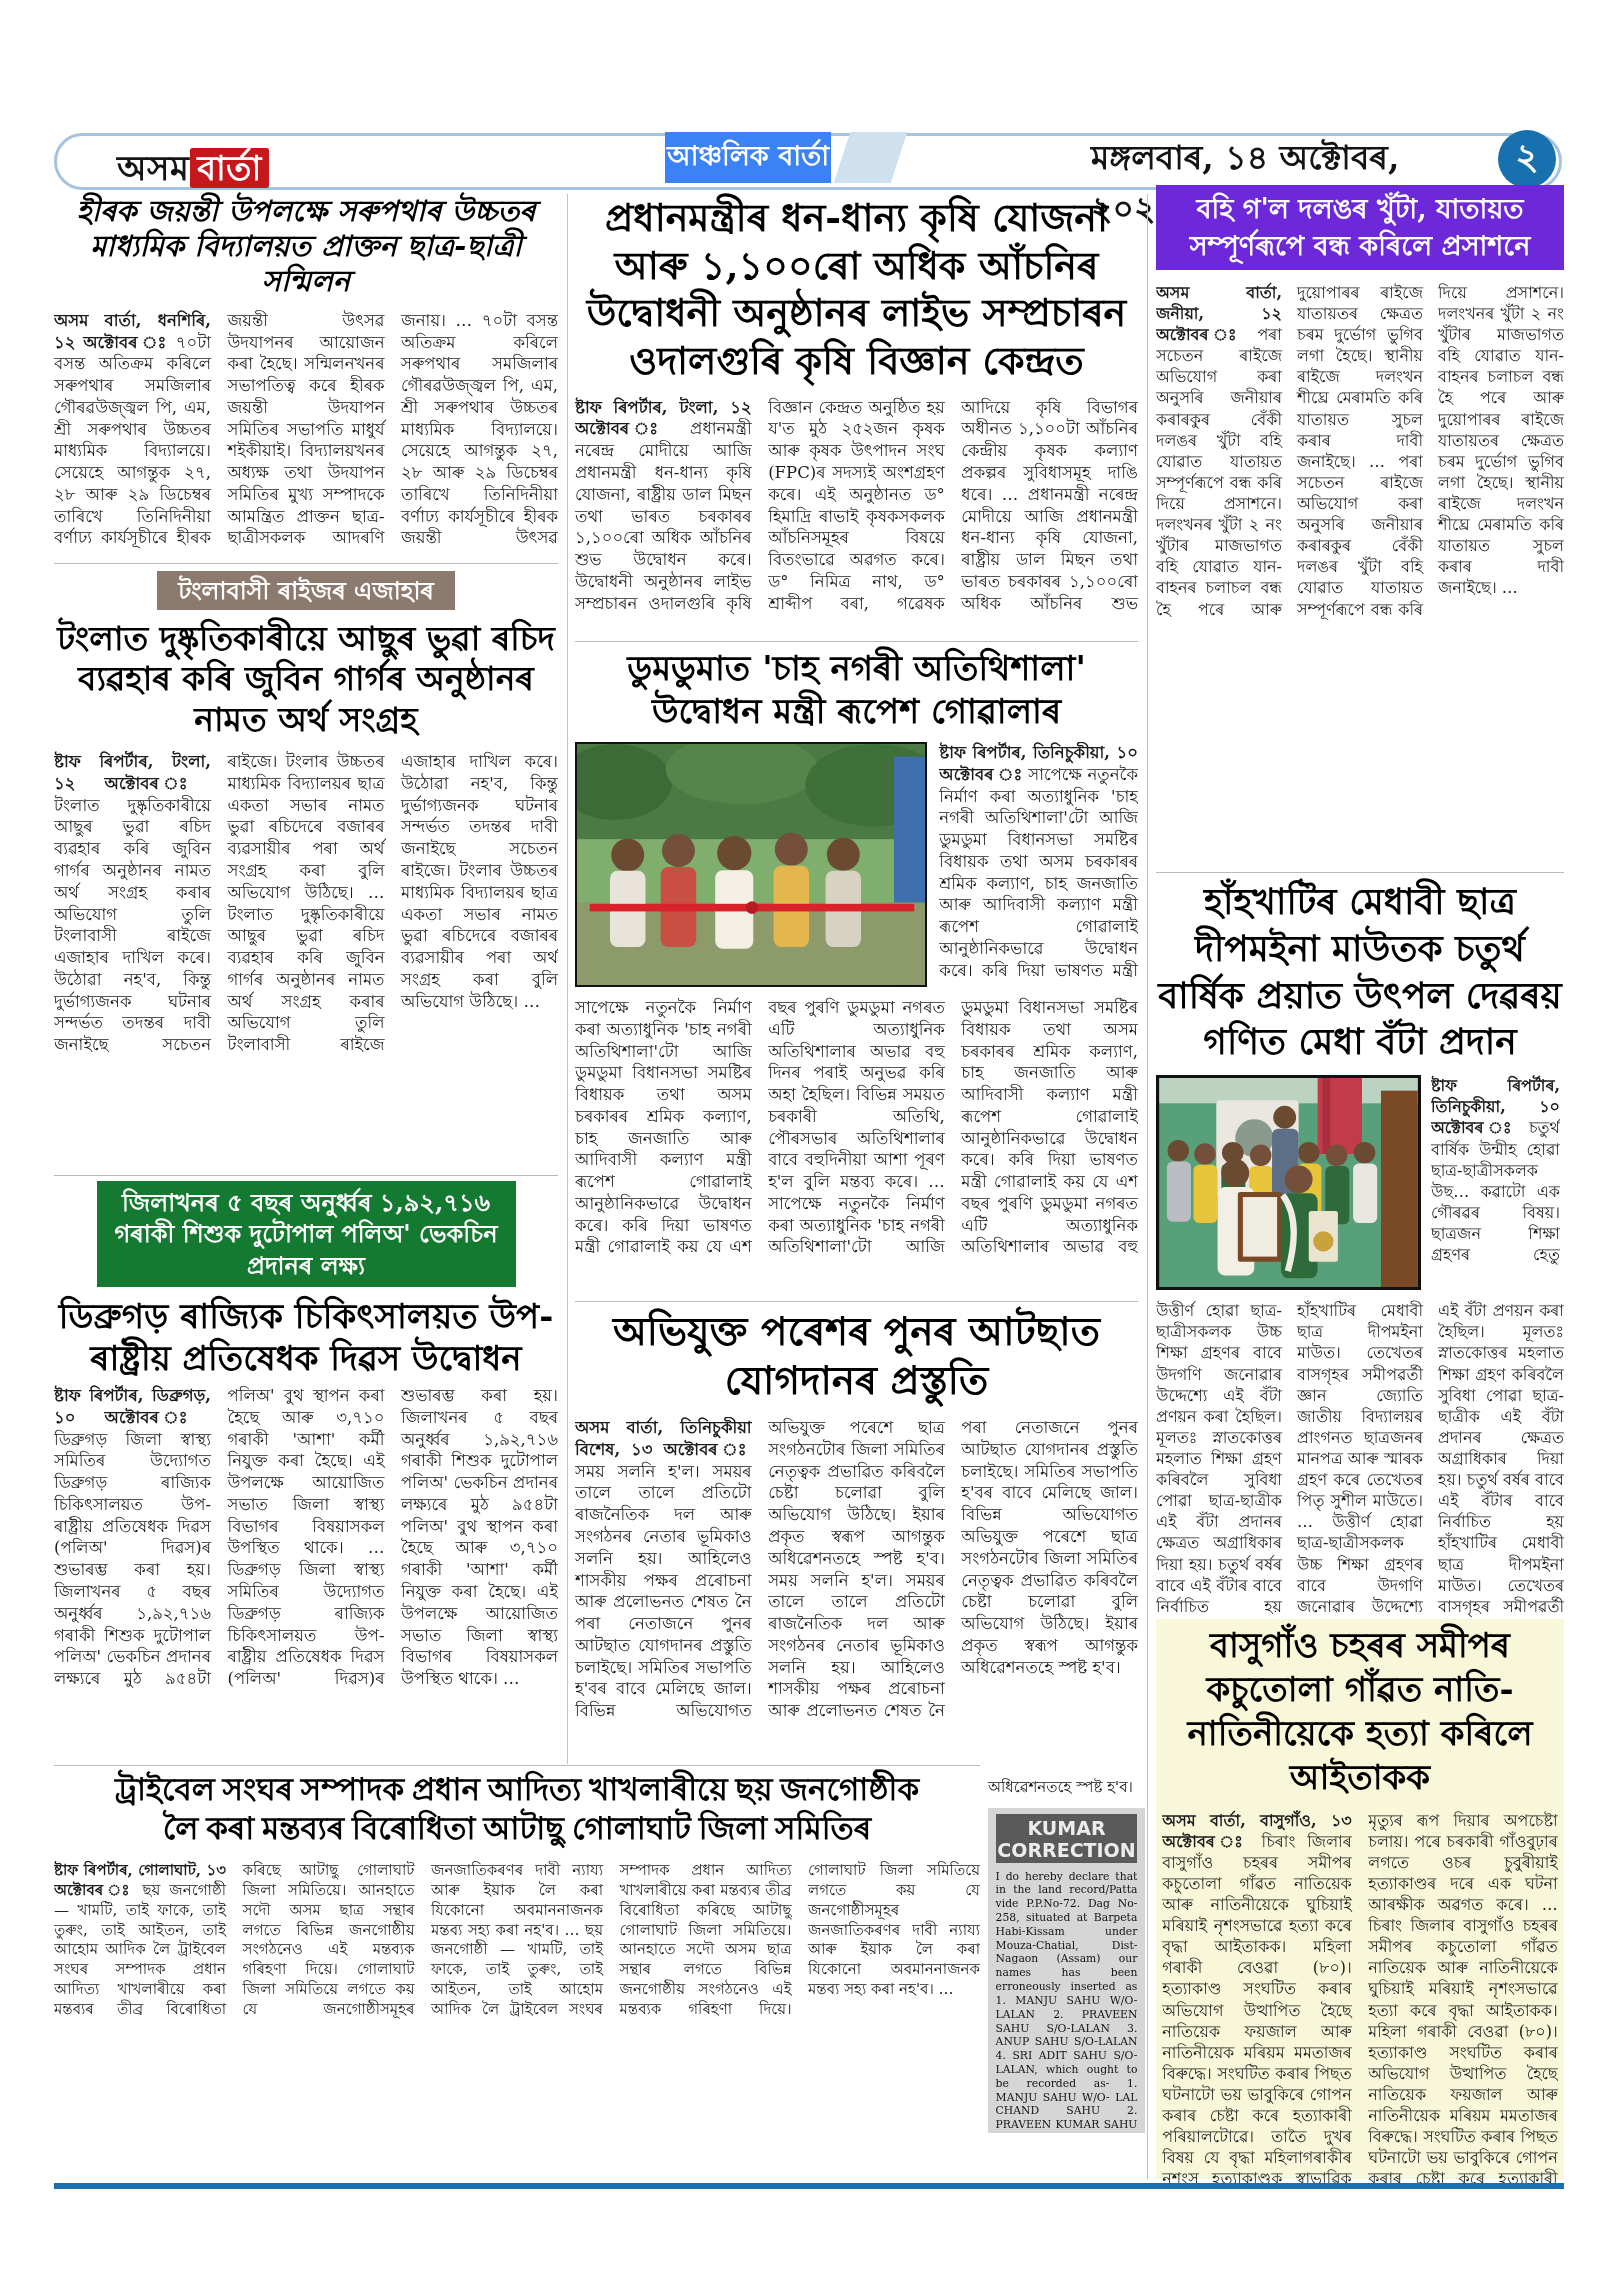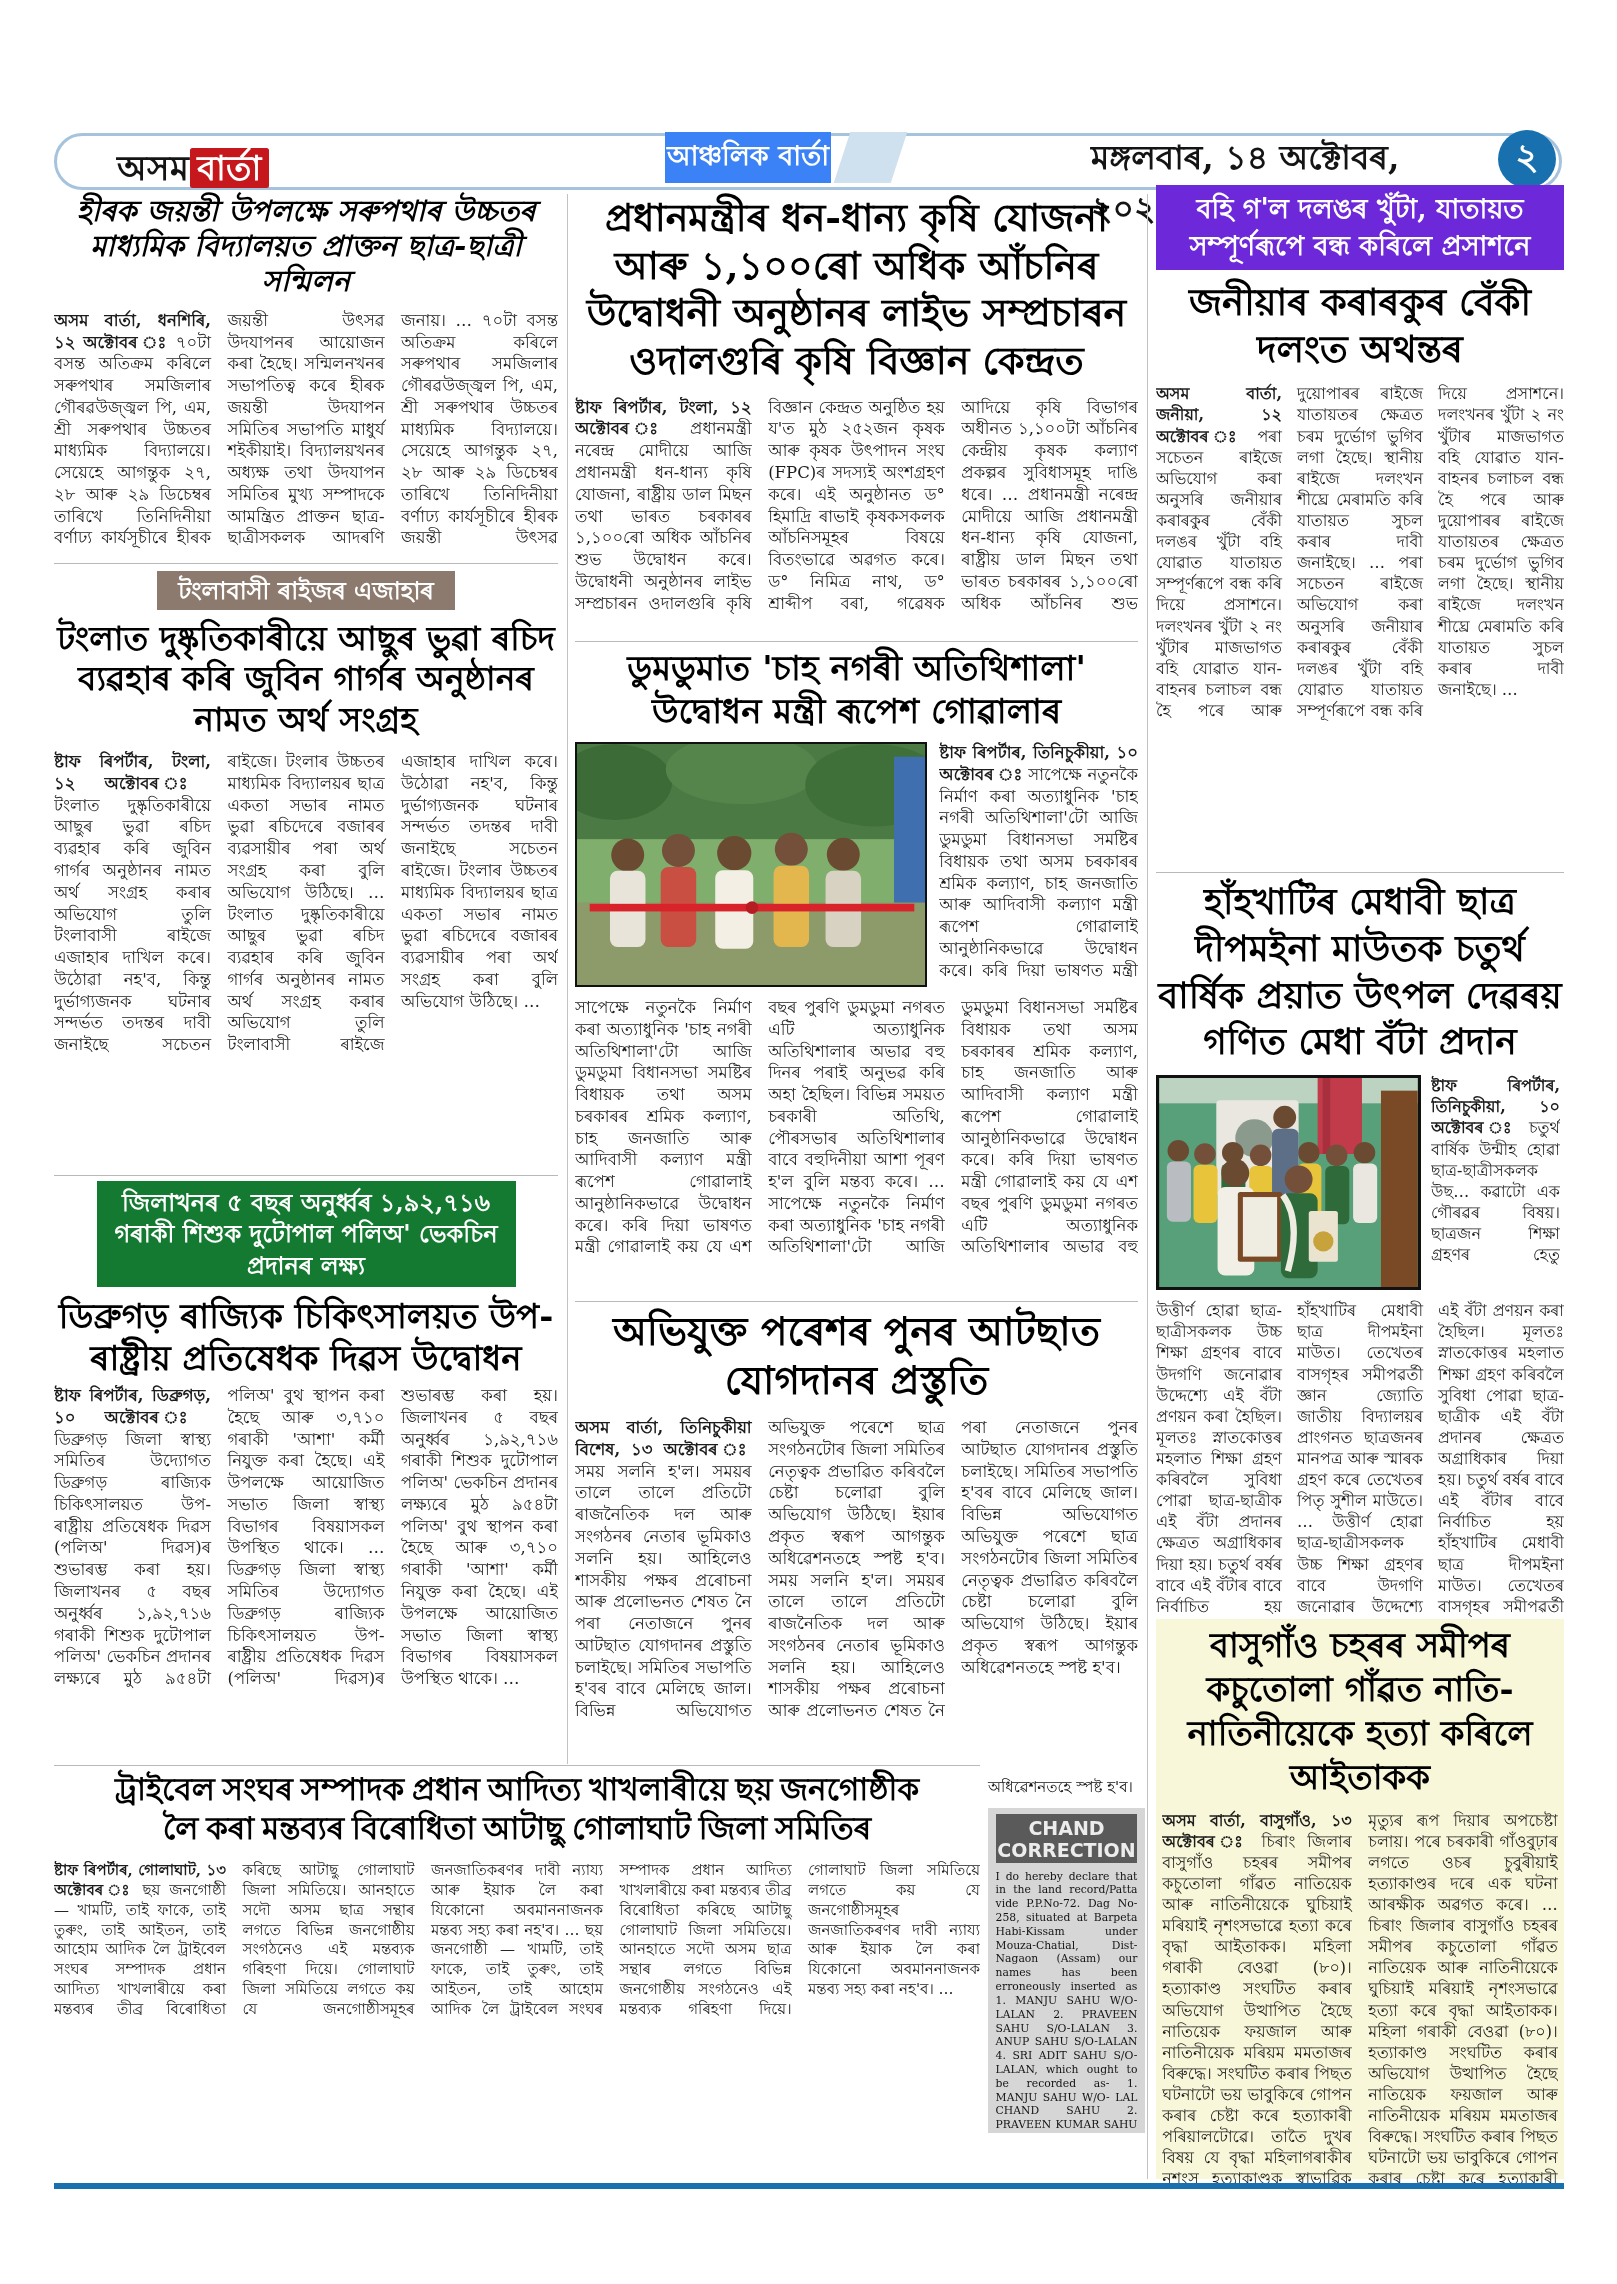--- a/index.html
+++ b/index.html
@@ -143,28 +143,27 @@
   <div class="abs" style="left:575px;top:1307px;width:563px;height:456px;">
     <div class="headline" style="font-size:39px;line-height:1.25;">অভিযুক্ত পৰেশৰ পুনৰ আটছাত যোগদানৰ প্ৰস্তুতি</div>
     <div class="body-cols" style="margin-top:12.7px;height:330px;columns:3;column-gap:16.5px;">
       <span class="byline">অসম বাৰ্তা, তিনিচুকীয়া বিশেষ, ১৩ অক্টোবৰ ঃ</span>
       <span>সময় সলনি হ'ল। সময়ৰ তালে তালে প্ৰতিটো ৰাজনৈতিক দল আৰু সংগঠনৰ নেতাৰ ভূমিকাও সলনি হয়। আহিলেও শাসকীয় পক্ষৰ প্ৰৰোচনা আৰু প্ৰলোভনত শেষত নৈ পৰা নেতাজনে পুনৰ আটছাত যোগদানৰ প্ৰস্তুতি চলাইছে। সমিতিৰ সভাপতি হ'বৰ বাবে মেলিছে জাল। বিভিন্ন অভিযোগত অভিযুক্ত পৰেশে ছাত্ৰ সংগঠনটোৰ জিলা সমিতিৰ নেতৃত্বক প্ৰভাৱিত কৰিবলৈ চেষ্টা চলোৱা বুলি অভিযোগ উঠিছে। ইয়াৰ প্ৰকৃত স্বৰূপ আগন্তুক অধিৱেশনতহে স্পষ্ট হ'ব। সময় সলনি হ'ল। সময়ৰ তালে তালে প্ৰতিটো ৰাজনৈতিক দল আৰু সংগঠনৰ নেতাৰ ভূমিকাও সলনি হয়। আহিলেও শাসকীয় পক্ষৰ প্ৰৰোচনা আৰু প্ৰলোভনত শেষত নৈ পৰা নেতাজনে পুনৰ আটছাত যোগদানৰ প্ৰস্তুতি চলাইছে। সমিতিৰ সভাপতি হ'বৰ বাবে মেলিছে জাল। বিভিন্ন অভিযোগত অভিযুক্ত পৰেশে ছাত্ৰ সংগঠনটোৰ জিলা সমিতিৰ নেতৃত্বক প্ৰভাৱিত কৰিবলৈ চেষ্টা চলোৱা বুলি অভিযোগ উঠিছে। ইয়াৰ প্ৰকৃত স্বৰূপ আগন্তুক অধিৱেশনতহে স্পষ্ট হ'ব।</span>
     </div>
   </div>
 
   <div class="abs" style="left:988px;top:1775px;width:156px;font-size:15px;">অধিৱেশনতহে স্পষ্ট হ'ব।</div>
   <div class="abs nc-box" style="left:988px;top:1808px;width:157px;height:325px;">
-    <div class="nc-title">CHAND CORRECTION</div>
+    <div class="nc-title">KUMAR CORRECTION</div>
     <div class="nc-body">I do hereby declare that in the land record/Patta vide P.P.No-72. Dag No-258, situated at Barpeta Habi-Kissam under Mouza-Chatial, Dist-Nagaon (Assam) our names has been erroneously inserted as 1. MANJU SAHU W/O-LALAN 2. PRAVEEN SAHU S/O-LALAN 3. ANUP SAHU S/O-LALAN 4. SRI ADIT SAHU S/O- LALAN, which ought to be recorded as- 1. MANJU SAHU W/O- LAL CHAND SAHU 2. PRAVEEN KUMAR SAHU S/O-LAL CHAND SAHU 3. ANUP SAHU SIO-LAL CHAND SAHU 4. ADITYA SAHU SIO-LAL CHAND SAHU. Applying for correction at the appropriate authority.</div>
 
   </div>
 
   <div class="abs" style="left:1156px;top:185px;width:408px;height:684px;">
     <div class="kicker" style="background:#6d28d9;font-size:27px;line-height:1.35;padding:6.3px 3.8px;">বহি গ'ল দলঙৰ খুঁটা, যাতায়ত সম্পূৰ্ণৰূপে বন্ধ কৰিলে প্ৰসাশনে</div>
-    <div class="headline" style="font-size:37px;line-height:1.25;margin-top:9px;">জনীয়াৰ কৰাৰকুৰ বেঁকী দলংত অথন্তৰ</div>
     <div class="body-cols" style="margin-top:11.4px;height:444px;columns:3;column-gap:15px;font-size:16px;">
       <span class="byline">অসম বাৰ্তা, জনীয়া, ১২ অক্টোবৰ ঃ</span>
       <span>পৰা সচেতন ৰাইজে অভিযোগ কৰা অনুসৰি জনীয়াৰ কৰাৰকুৰ বেঁকী দলঙৰ খুঁটা বহি যোৱাত যাতায়ত সম্পূৰ্ণৰূপে বন্ধ কৰি দিয়ে প্ৰসাশনে। দলংখনৰ খুঁটা ২ নং খুঁটাৰ মাজভাগত বহি যোৱাত যান-বাহনৰ চলাচল বন্ধ হৈ পৰে আৰু দুয়োপাৰৰ ৰাইজে যাতায়তৰ ক্ষেত্ৰত চৰম দুৰ্ভোগ ভুগিব লগা হৈছে। স্থানীয় ৰাইজে দলংখন শীঘ্ৰে মেৰামতি কৰি যাতায়ত সুচল কৰাৰ দাবী জনাইছে। … পৰা সচেতন ৰাইজে অভিযোগ কৰা অনুসৰি জনীয়াৰ কৰাৰকুৰ বেঁকী দলঙৰ খুঁটা বহি যোৱাত যাতায়ত সম্পূৰ্ণৰূপে বন্ধ কৰি দিয়ে প্ৰসাশনে। দলংখনৰ খুঁটা ২ নং খুঁটাৰ মাজভাগত বহি যোৱাত যান-বাহনৰ চলাচল বন্ধ হৈ পৰে আৰু দুয়োপাৰৰ ৰাইজে যাতায়তৰ ক্ষেত্ৰত চৰম দুৰ্ভোগ ভুগিব লগা হৈছে। স্থানীয় ৰাইজে দলংখন শীঘ্ৰে মেৰামতি কৰি যাতায়ত সুচল কৰাৰ দাবী জনাইছে। …</span>
     </div>
   </div>
   <div class="abs hsep" style="left:1156px;top:872px;width:408px;"></div>
 
   <div class="abs" style="left:1156px;top:878px;width:408px;height:737px;">
     <div class="headline" style="font-size:36px;line-height:1.3;">হাঁহখাটিৰ মেধাবী ছাত্ৰ দীপমইনা মাউতক চতুৰ্থ বাৰ্ষিক প্ৰয়াত উৎপল দেৱৰয় গণিত মেধা বঁটা প্ৰদান</div>
     <div style="display:flex;gap:10px;margin-top:10px;">

